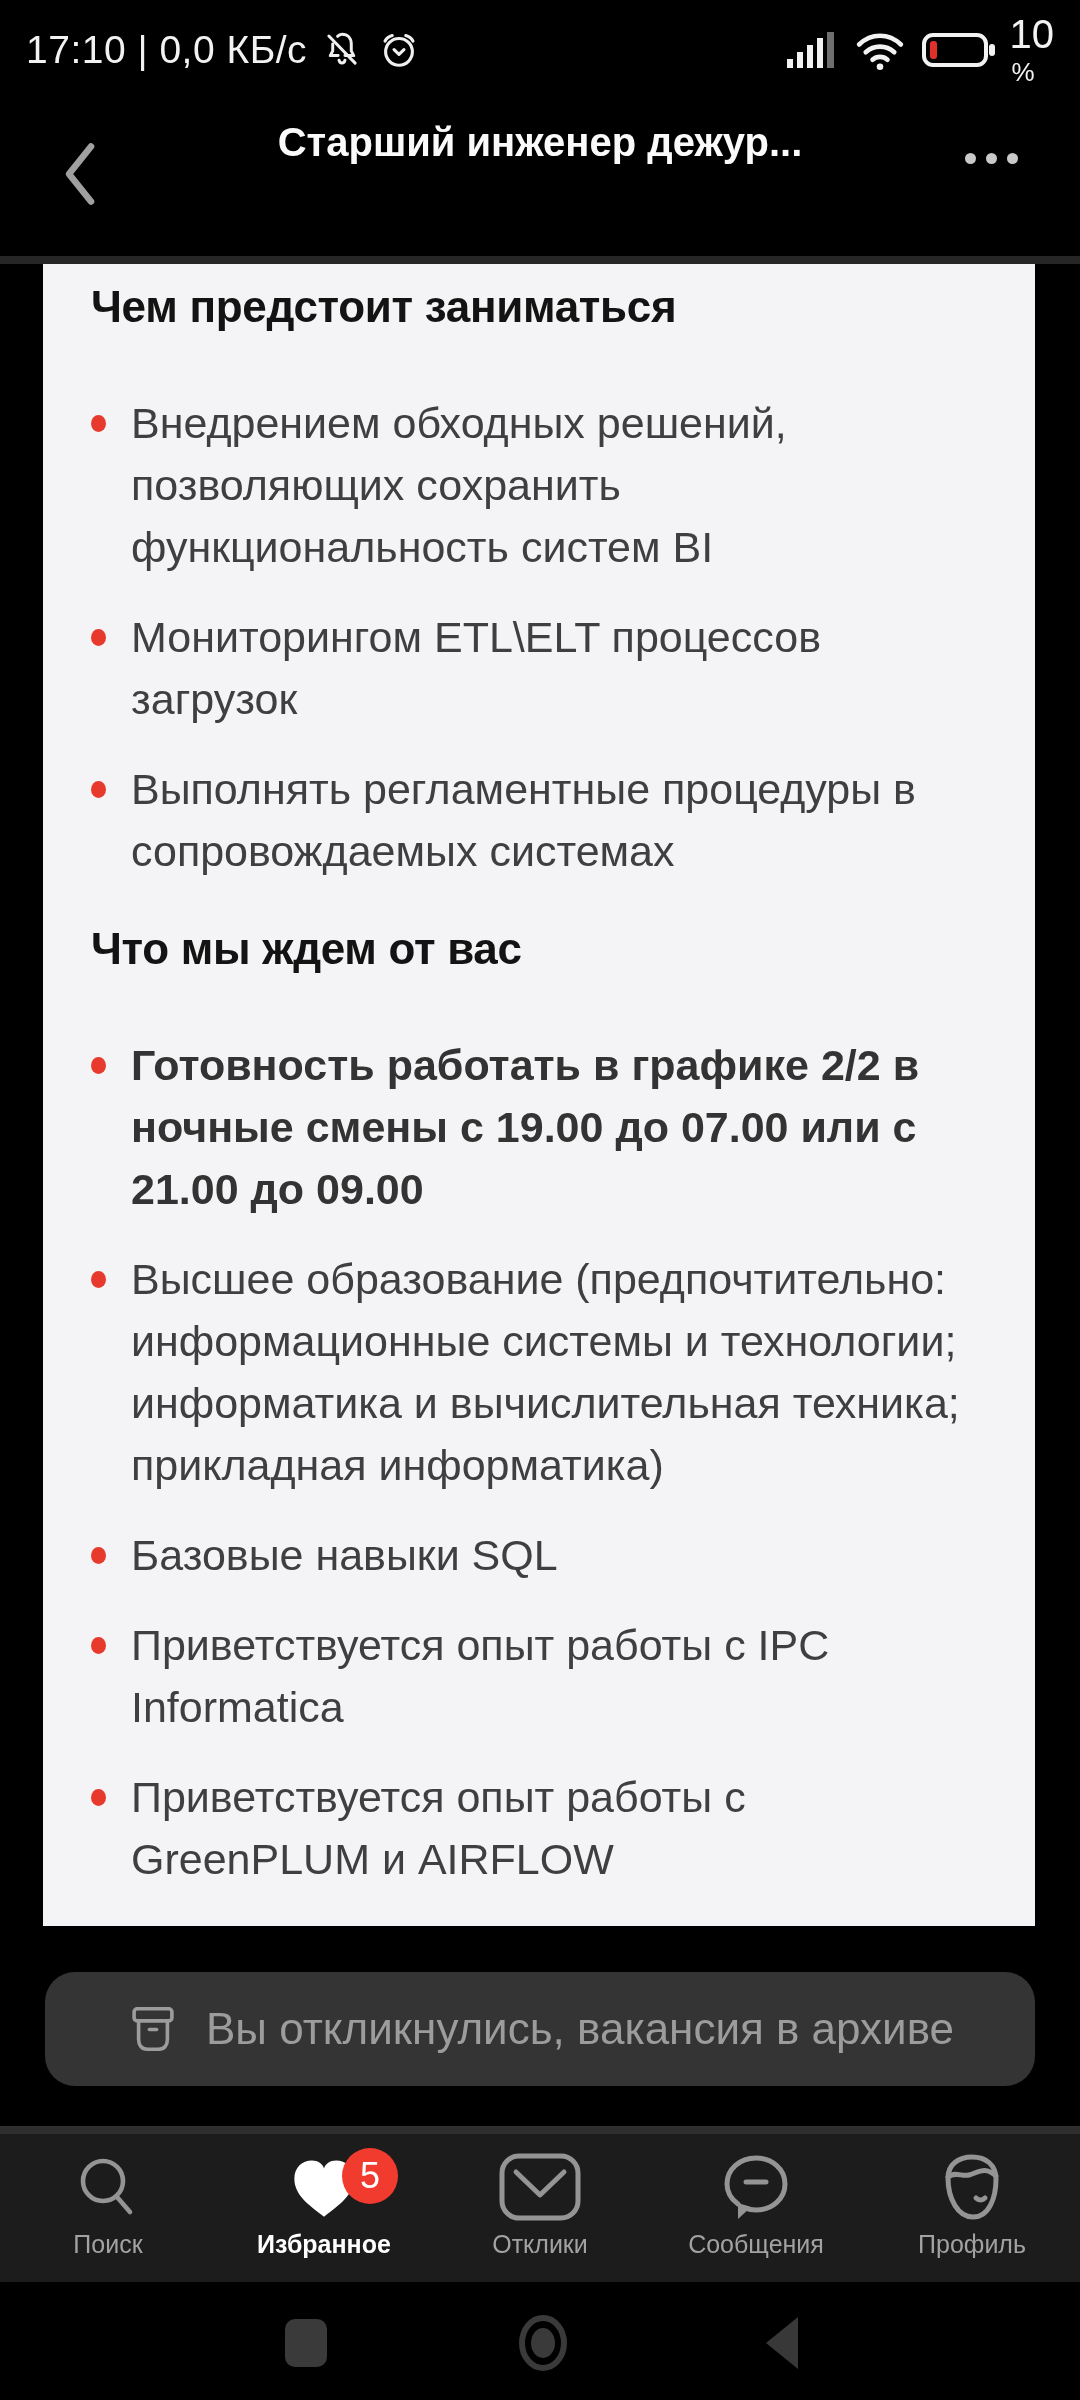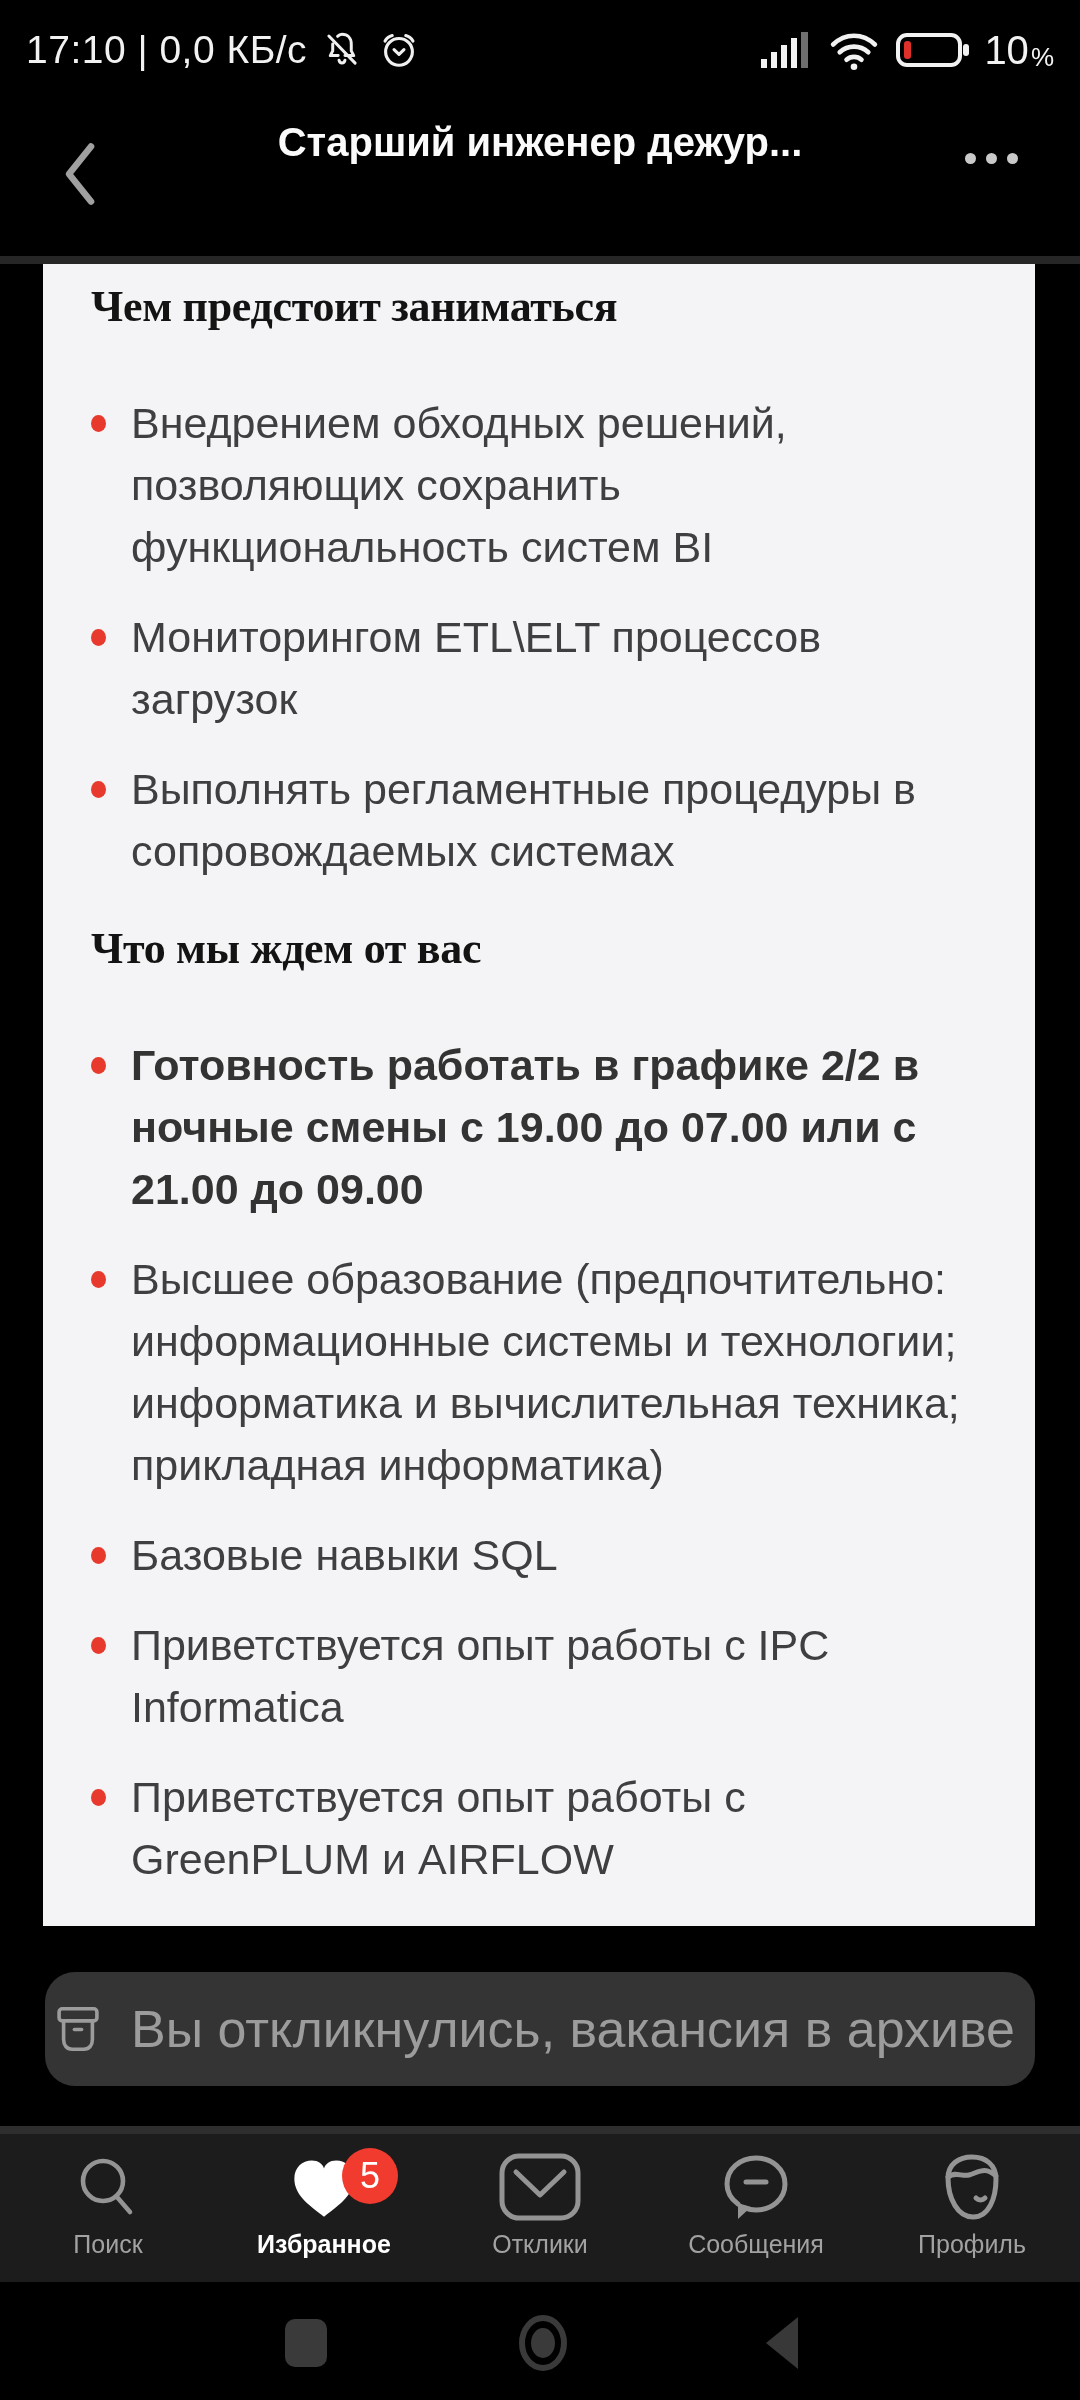--- a/index.html
+++ b/index.html
@@ -10,59 +10,59 @@
   }
   
   .status-bar{
     position:absolute;top:0;left:0;width:1080px;height:100px;
     display:flex;align-items:center;padding:0 26px;box-sizing:border-box;
     color:#f2f2f2;
   }
   .status-left{display:flex;align-items:center;gap:14px;}
   .status-text{font-size:39px;letter-spacing:0.5px;white-space:nowrap;}
   .status-right{margin-left:auto;display:flex;align-items:center;gap:13px;}
-  .batt-pct{font-size:40px;display:flex;align-items:flex-end;}
+  .batt-pct{font-size:40px;display:flex;align-items:flex-start;flex-direction:column;}
   .batt-pct .pct{font-size:26px;margin-left:2px;}
   
   .app-header{position:absolute;top:100px;left:0;width:1080px;height:158px;}
   .back-btn{position:absolute;left:58px;top:36px;width:48px;height:76px;display:flex;align-items:center;}
   .hdr-title{
     position:absolute;left:150px;right:150px;top:20px;text-align:center;
     color:#fafafa;font-size:40px;font-weight:600;white-space:nowrap;overflow:hidden;
   }
   .menu-btn{position:absolute;right:62px;top:48px;display:flex;gap:10px;align-items:center;height:20px;}
   .menu-btn i{width:11px;height:11px;border-radius:50%;background:#c9c9c9;display:block;}
   .hdr-divider{position:absolute;top:256px;left:0;width:1080px;height:8px;background:#262626;}
   
   .content-panel{
     position:absolute;top:264px;left:43px;width:992px;height:1662px;
     background:#f4f4f6;box-sizing:border-box;padding:16px 48px 0 48px;
     overflow:hidden;color:#3f3f41;font-size:43px;
   }
   .content-panel h2{
     font-size:44px;line-height:54px;font-weight:700;color:#131313;
-    margin:0 0 58px 0;letter-spacing:-0.3px;font-family:Liberation Serif, serif;
+    margin:0 0 58px 0;letter-spacing:-0.3px;
   }
   .content-panel h2.second{margin-top:40px;}
   .content-panel ul{list-style:none;margin:0;padding:0;}
   .content-panel li{
     position:relative;padding-left:40px;margin-bottom:28px;
     line-height:62px;max-width:830px;
   }
   .content-panel li::before{
     content:"";position:absolute;left:0;top:23px;width:15px;height:17px;
     border-radius:50%;background:#e8392d;
   }
   .content-panel li.bold{font-weight:700;color:#333;}
   
   .banner-btn{
     position:absolute;left:45px;top:1972px;width:990px;height:114px;
     background:#343434;border:none;border-radius:30px;
-    display:flex;align-items:center;justify-content:flex-start;gap:26px;
-    color:#9c9c9c;font-size:52px;font-family:inherit;
+    display:flex;align-items:center;justify-content:center;gap:26px;
+    color:#9c9c9c;font-size:44px;font-family:inherit;
   }
   
   .nav-strip{position:absolute;top:2126px;left:0;width:1080px;height:8px;background:#2e2e2e;}
   .bottom-nav{
     position:absolute;top:2134px;left:0;width:1080px;height:148px;
     background:#1c1c1c;display:flex;
   }
   .nav-item{
     width:216px;display:flex;flex-direction:column;align-items:center;
     justify-content:flex-start;padding-top:12px;box-sizing:border-box;position:relative;

